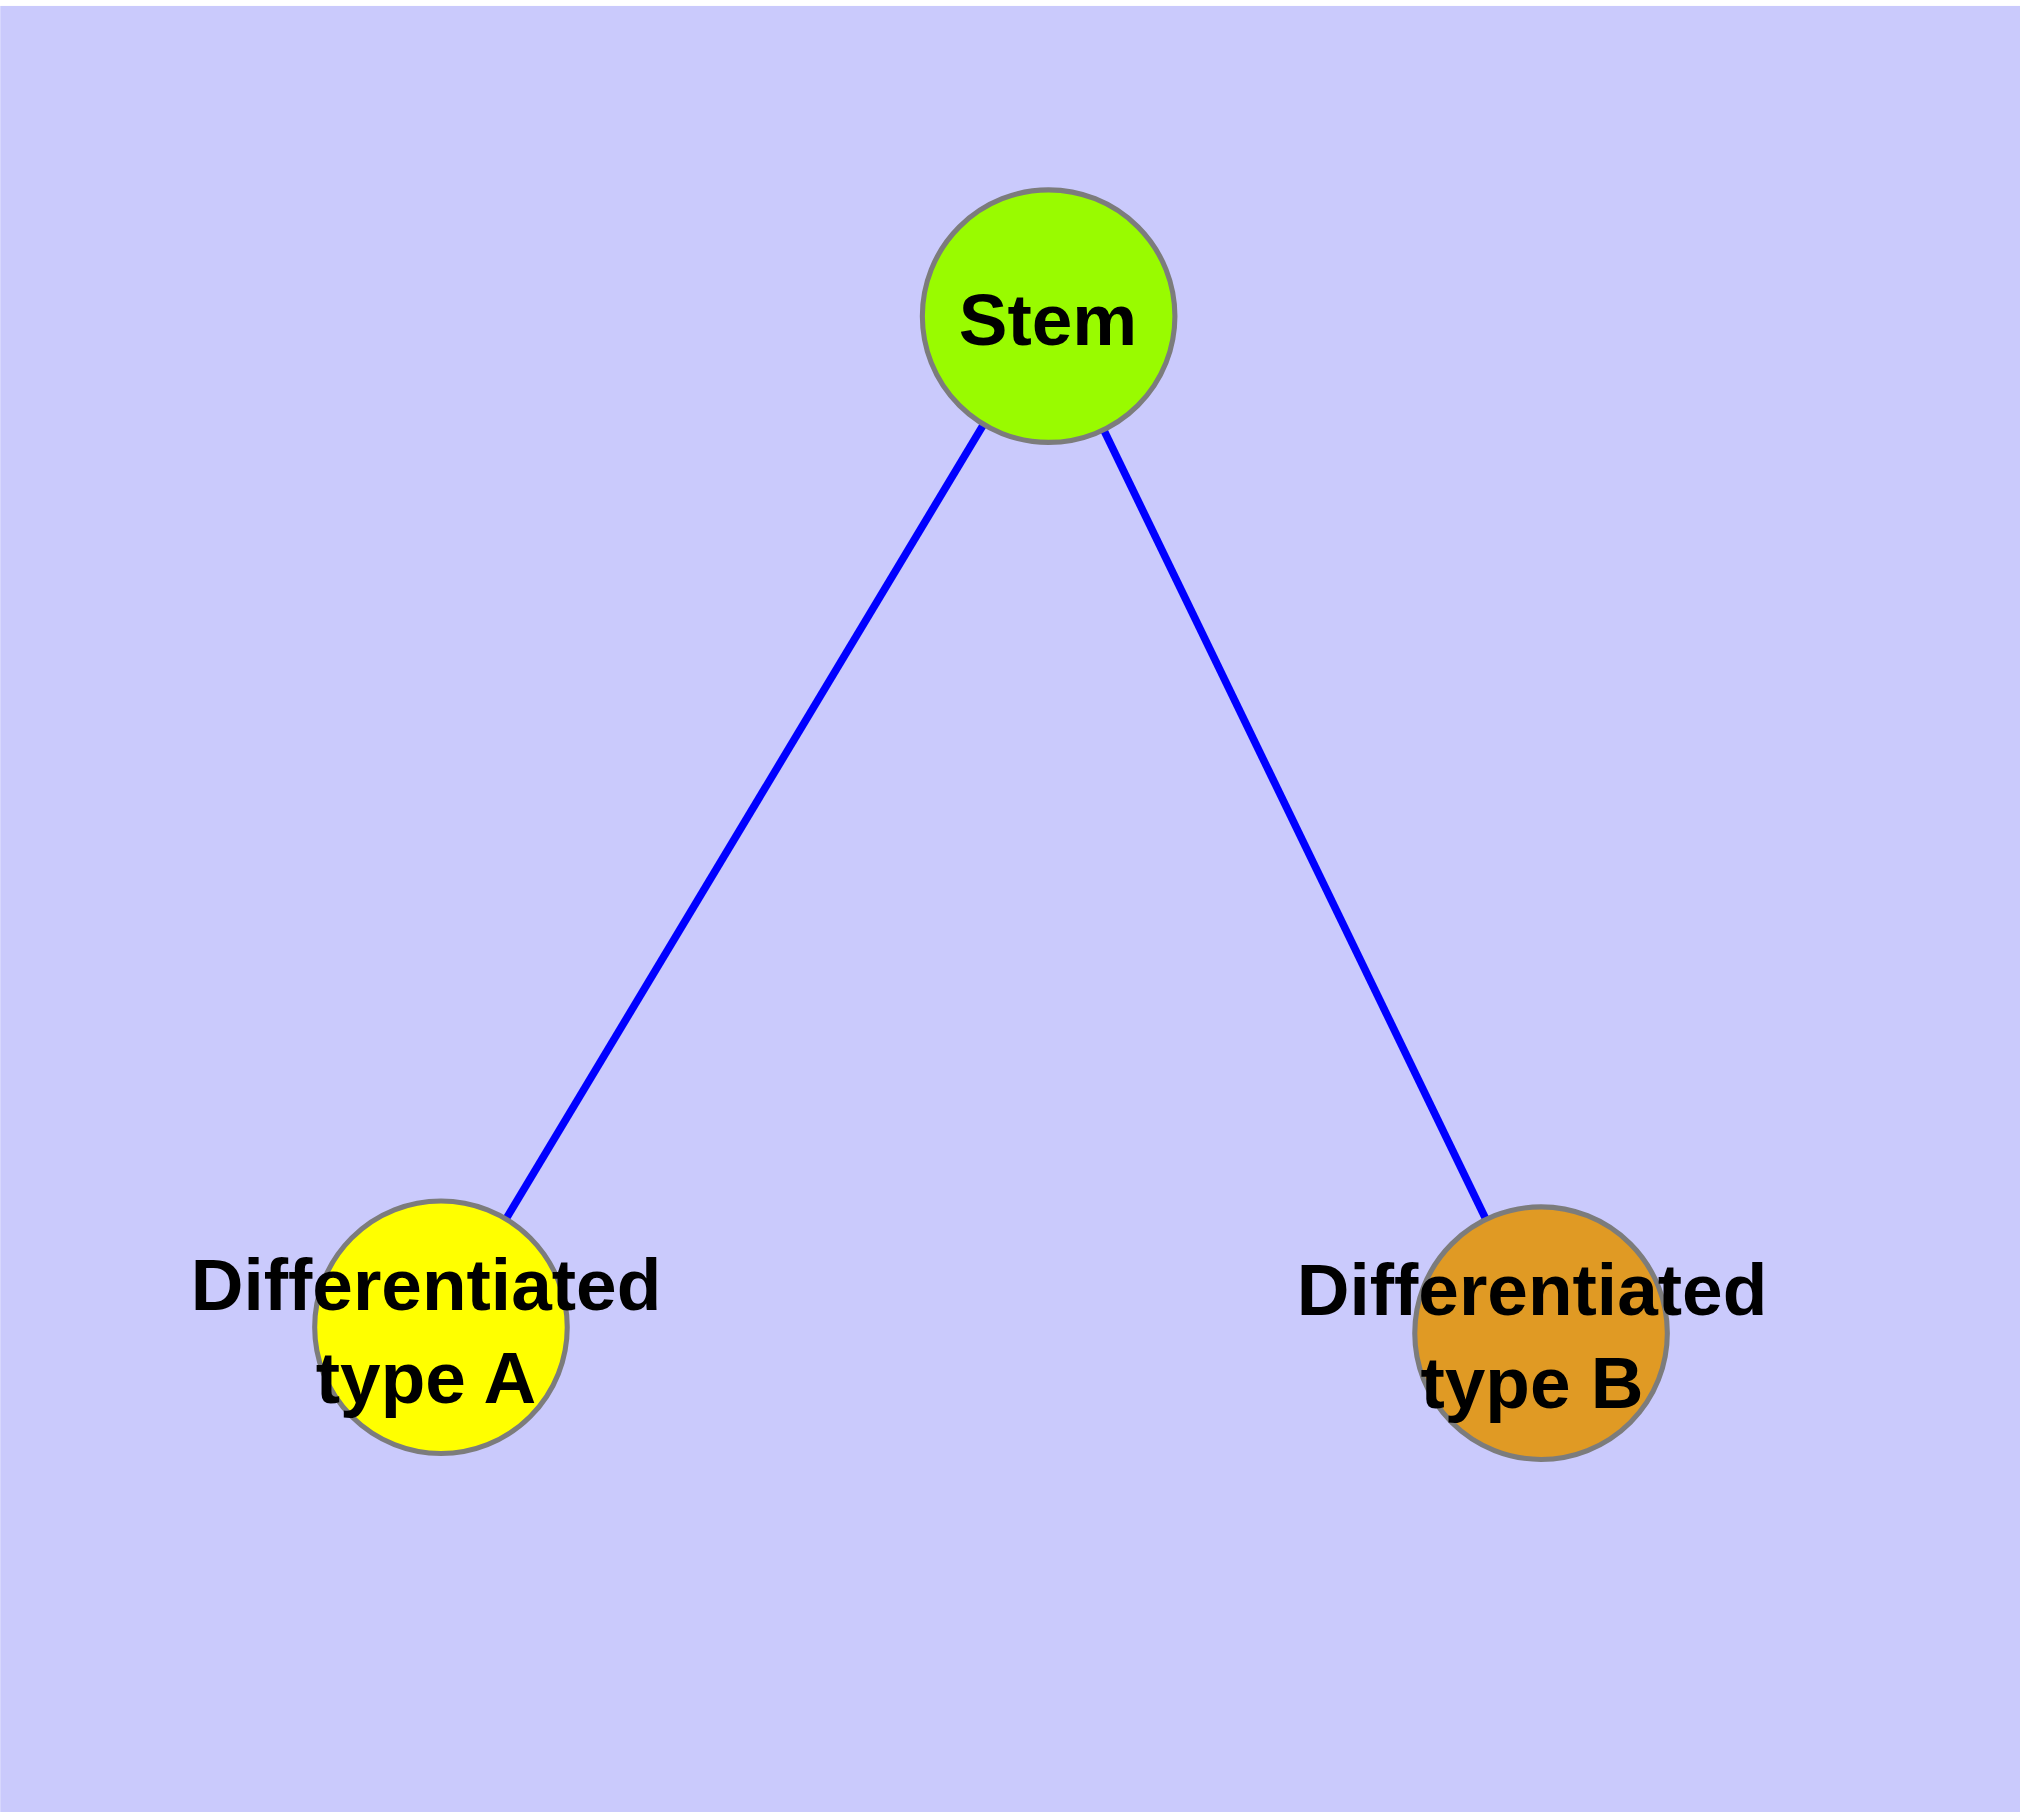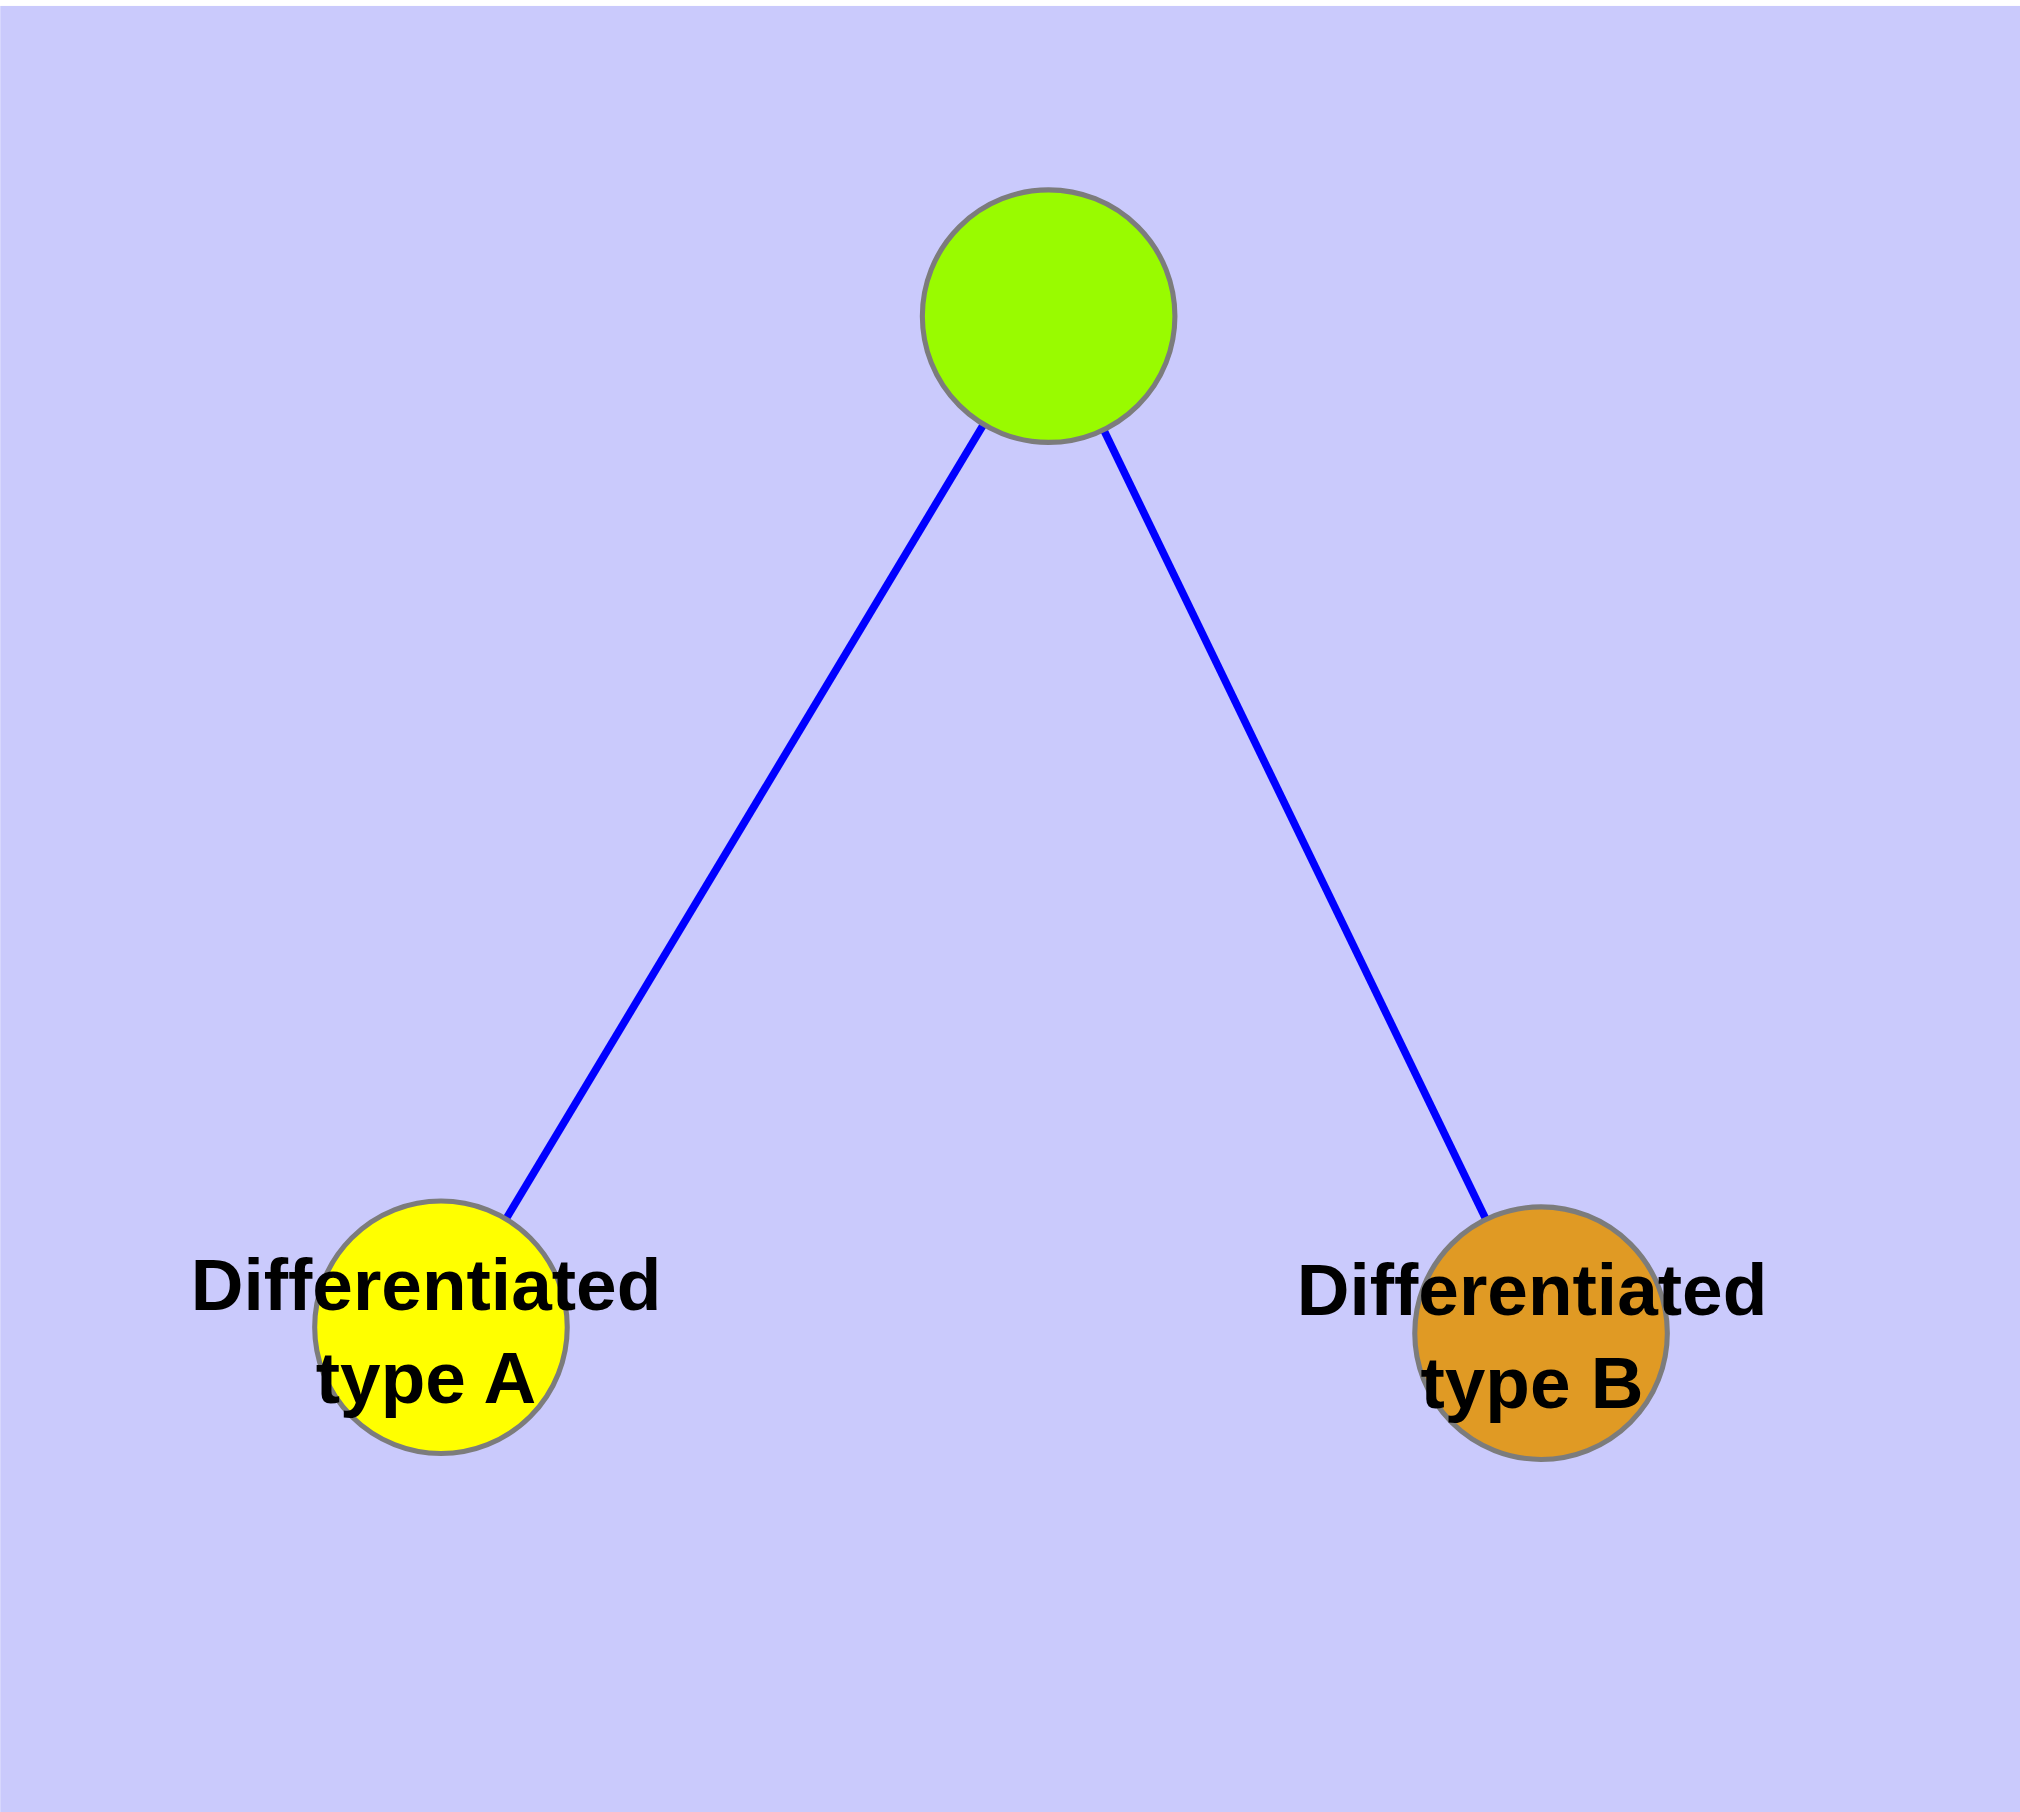--- a/index.html
+++ b/index.html
@@ -44,20 +44,21 @@
     <rect x="0" y="7" width="2384" height="2131" fill="#CACAFC"></rect>
 
     <line x1="1237" y1="373" x2="520" y2="1566" stroke-width="9" stroke="#0000FF"></line>
     <line x1="1237" y1="373" x2="1818" y2="1573" stroke-width="9" stroke="#0000FF"></line>
 
     <circle stroke-width="6" cx="1237" cy="373" r="149" fill="#99FB00" stroke="#7C7C7C"></circle>
     <circle stroke-width="6" cx="520" cy="1566" r="149" fill="#FFFF00" stroke="#7C7C7C"></circle>
     <circle stroke-width="6" cx="1818" cy="1573" r="149" fill="#E09A24" stroke="#7C7C7C"></circle>
   </svg>
 
+  <div class="node-label" style="left:1048px; top:319px;">Stem</div>
 
   <div class="node-label" style="left:426px; top:1331px;">Differentiated
 type A</div>
 
   <div class="node-label" style="left:1532px; top:1336px;">Differentiated
 type B</div>
 
 </div>
 
 

